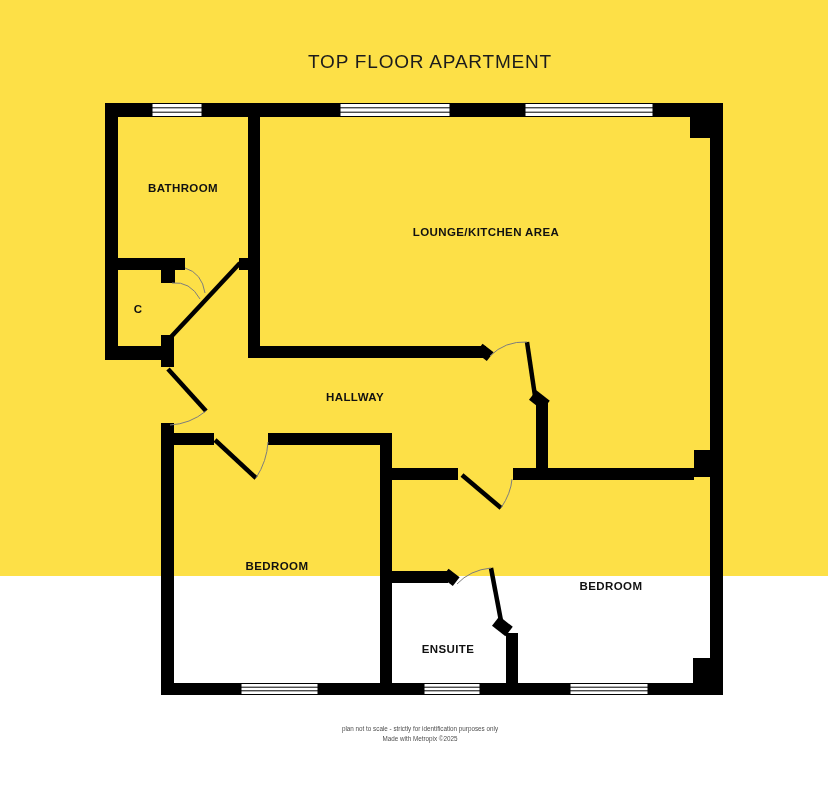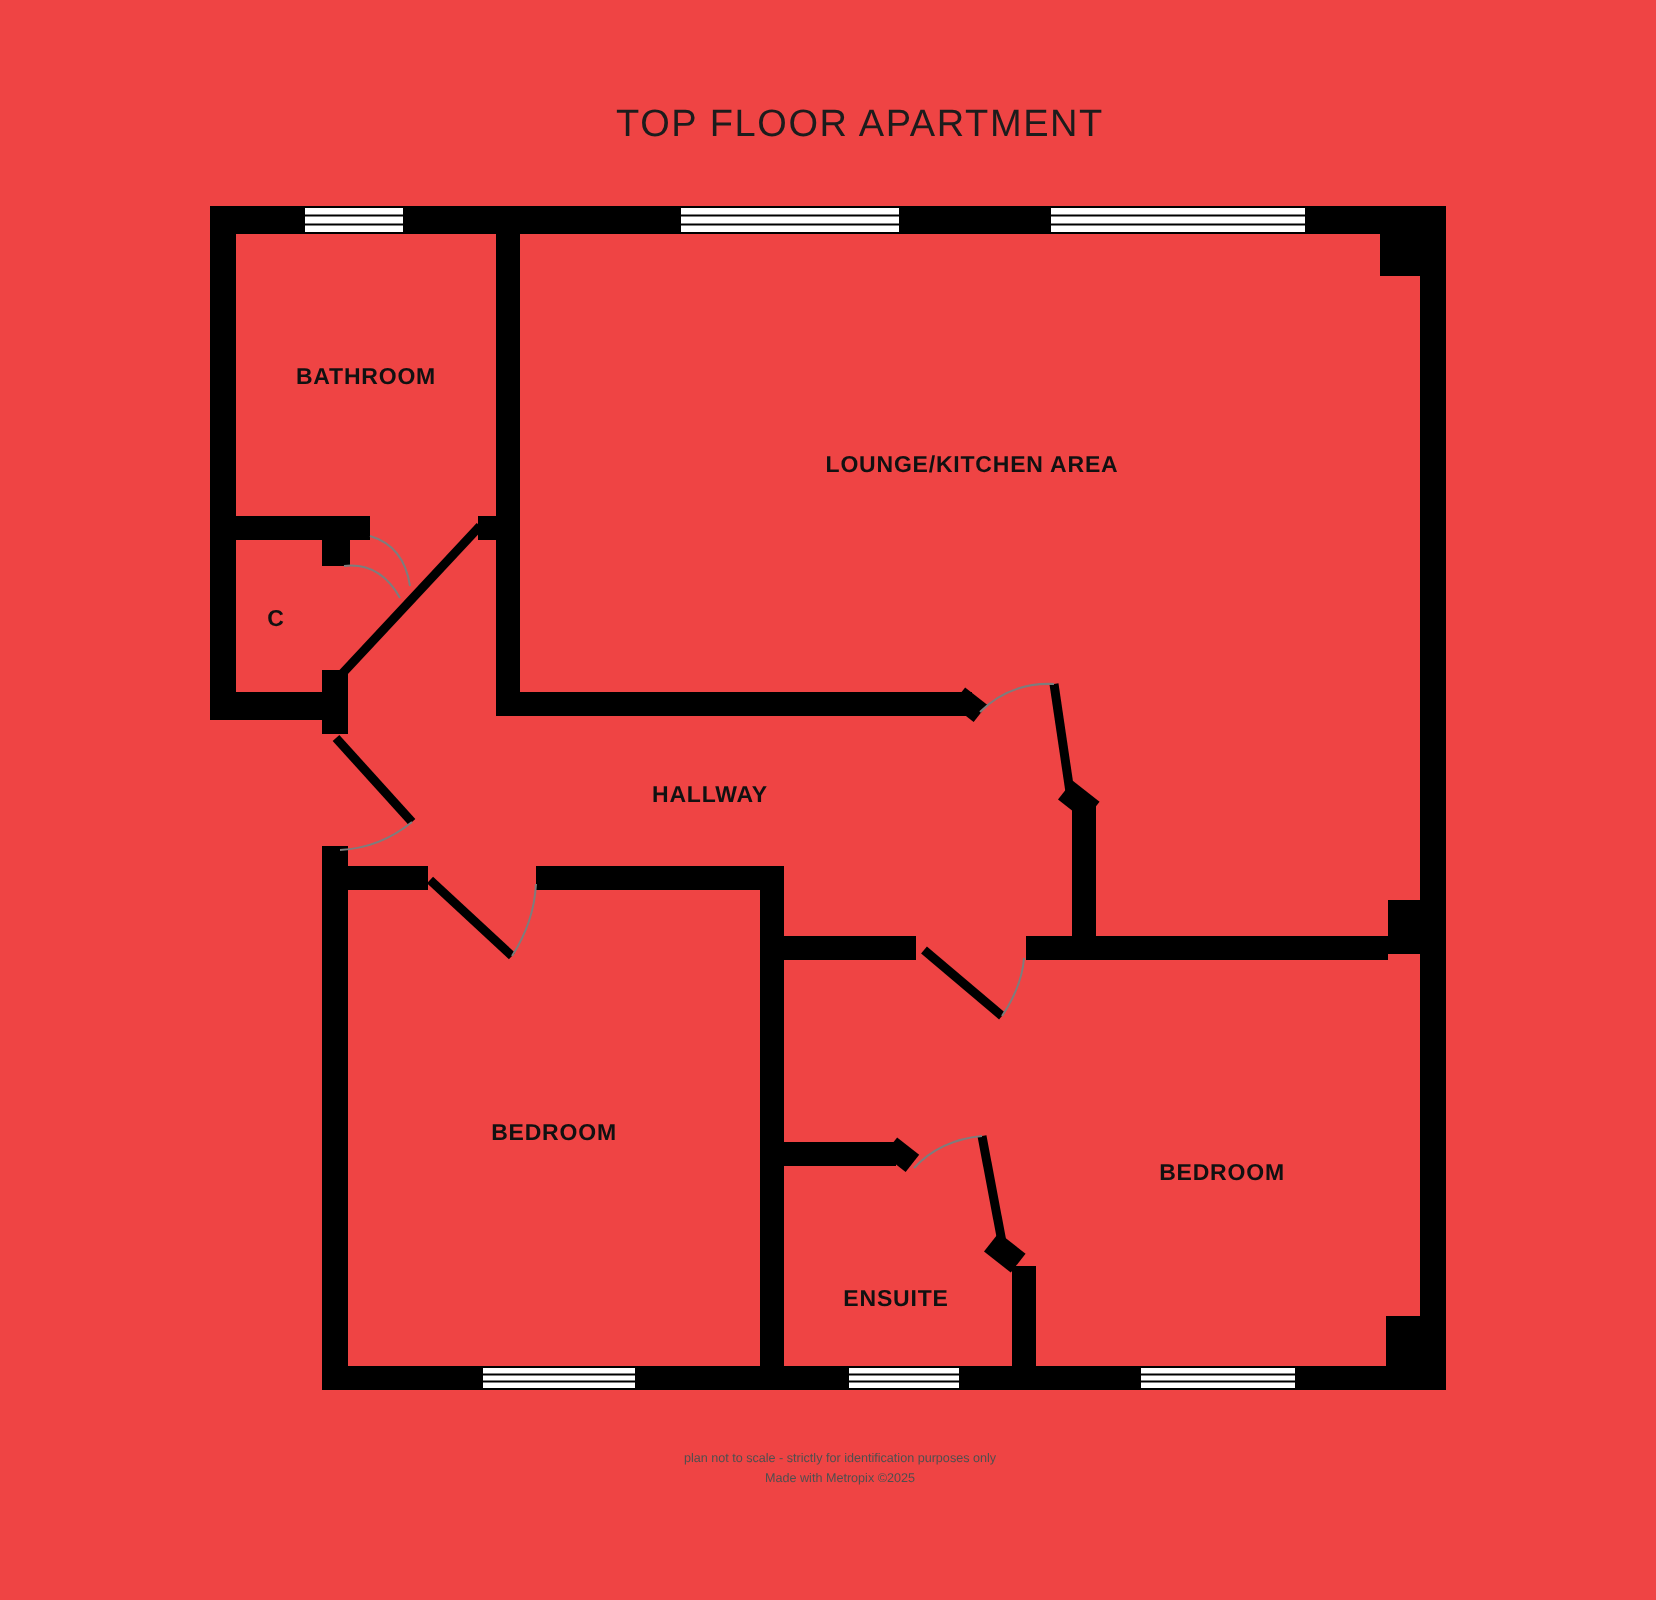--- a/index.html
+++ b/index.html
@@ -7,22 +7,22 @@
     padding: 0;
     background: #ffffff;
     width: 828px;
     height: 800px;
     overflow: hidden;
     font-family: "Liberation Sans", sans-serif;
   }
   .stage {
     position: relative;
     width: 828px;
-    height: 800px;
-    background: #ef4444;
+    height: 576px;
+    background: #fde047;
   }
   svg { display: block; }
   .room-label {
     font-family: "Liberation Sans", sans-serif;
     font-size: 11.5px;
     font-weight: bold;
     letter-spacing: 0.4px;
     fill: #111111;
   }
   .plan-title {

